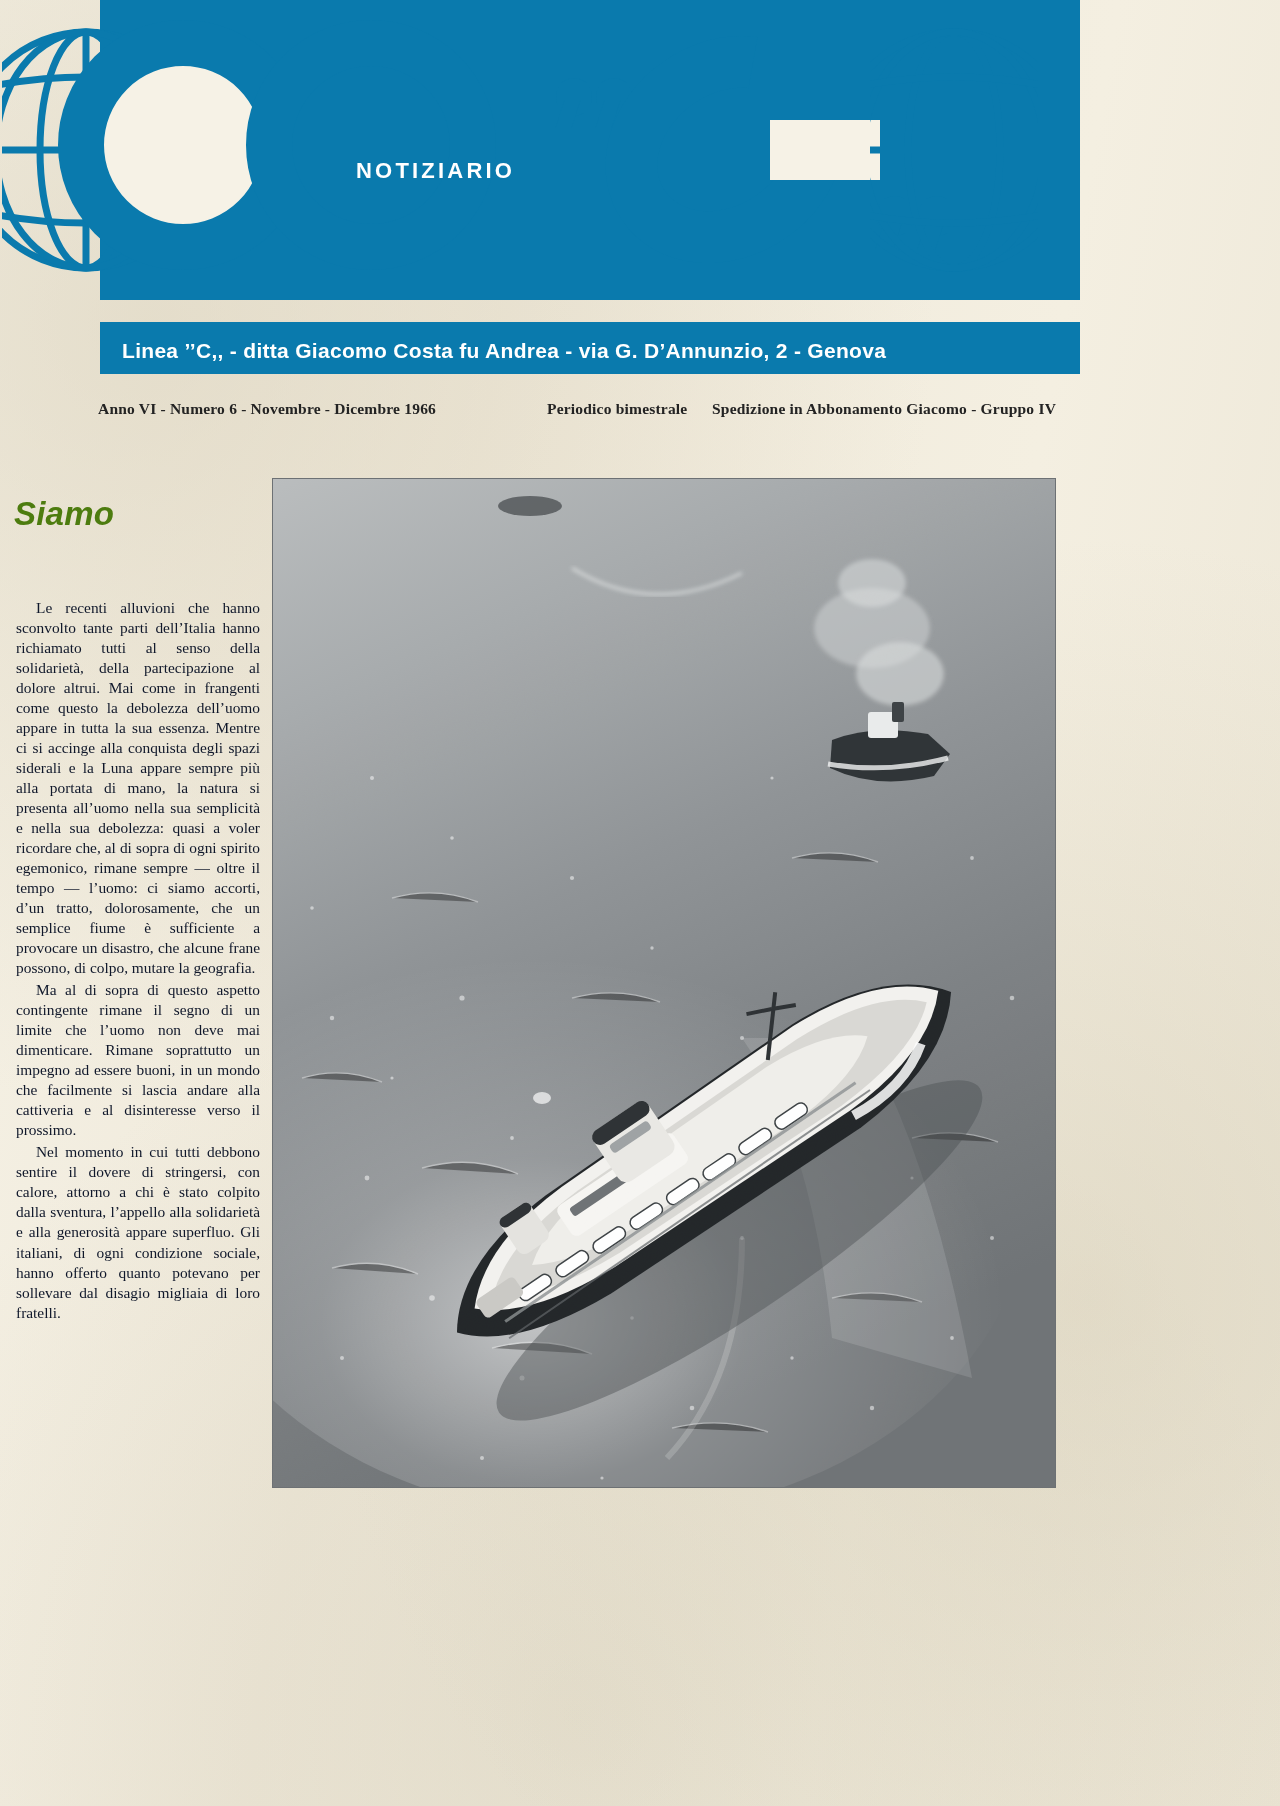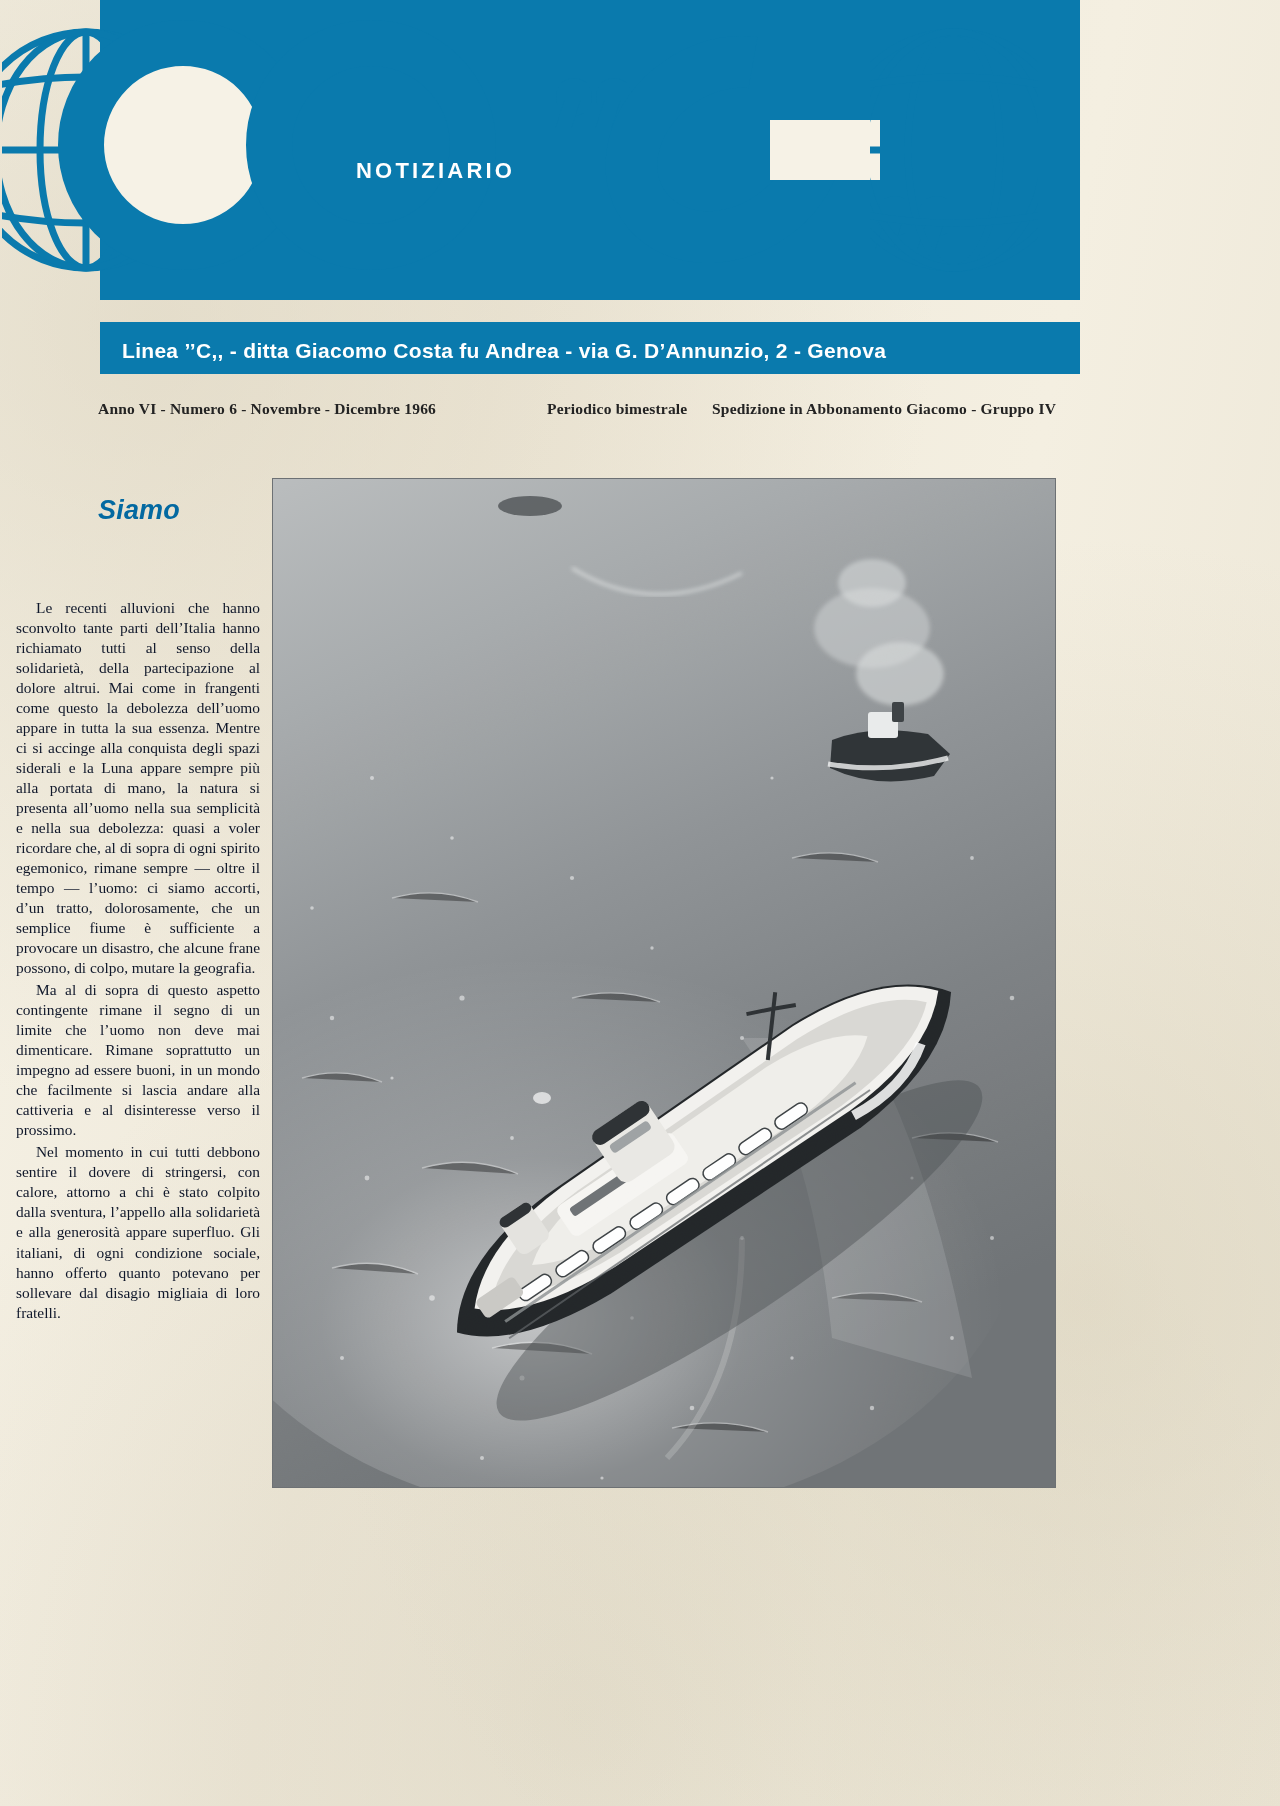--- a/index.html
+++ b/index.html
@@ -150,28 +150,27 @@
   }
   .issue-left   { position: absolute; left: 98px; }
   .issue-center { position: absolute; left: 521px; margin-left: 26px; }
   .issue-right  { position: absolute; left: 712px; }
 
   
   .headline {
     position: absolute;
     left: 14px; top: 492px;
     width: 250px;
-    color: #0369a1;
+    color: #4d7c0f;
     font-family: "Liberation Sans", sans-serif;
     font-weight: bold;
     font-style: italic;
-    font-size: 27px;
+    font-size: 33px;
     line-height: 1.34;
     letter-spacing: 0.2px;
-    text-align: center;
   }
   .headline .l2 { display: block; padding-left: 18px; }
 
   .article {
     position: absolute;
     left: 16px; top: 598px;
     width: 244px;
     font-family: "Liberation Serif", serif;
     font-size: 15.4px;
     line-height: 1.30;

